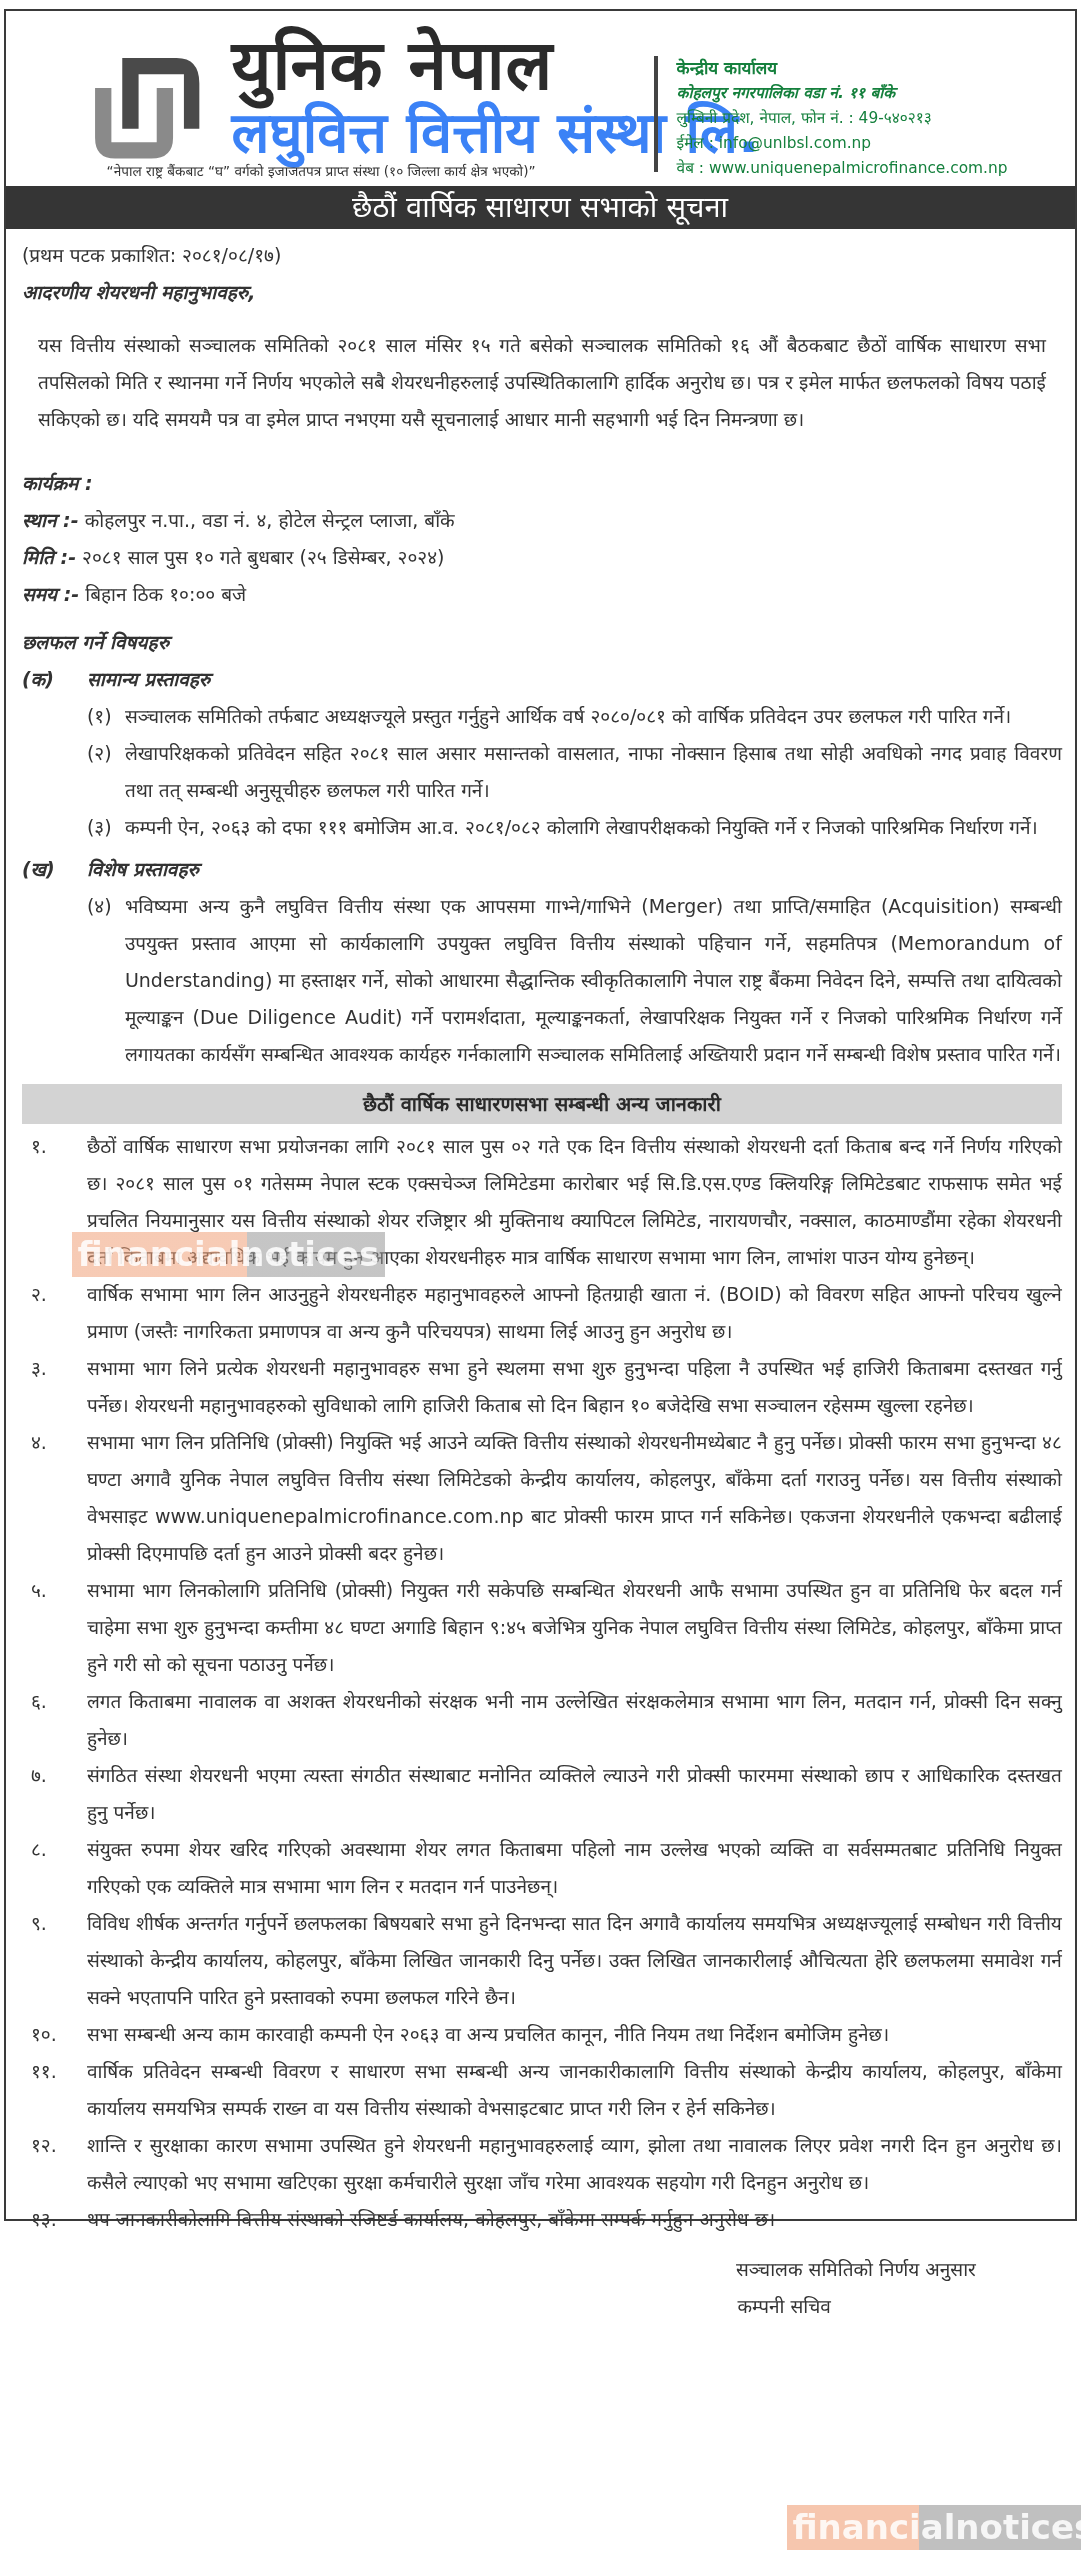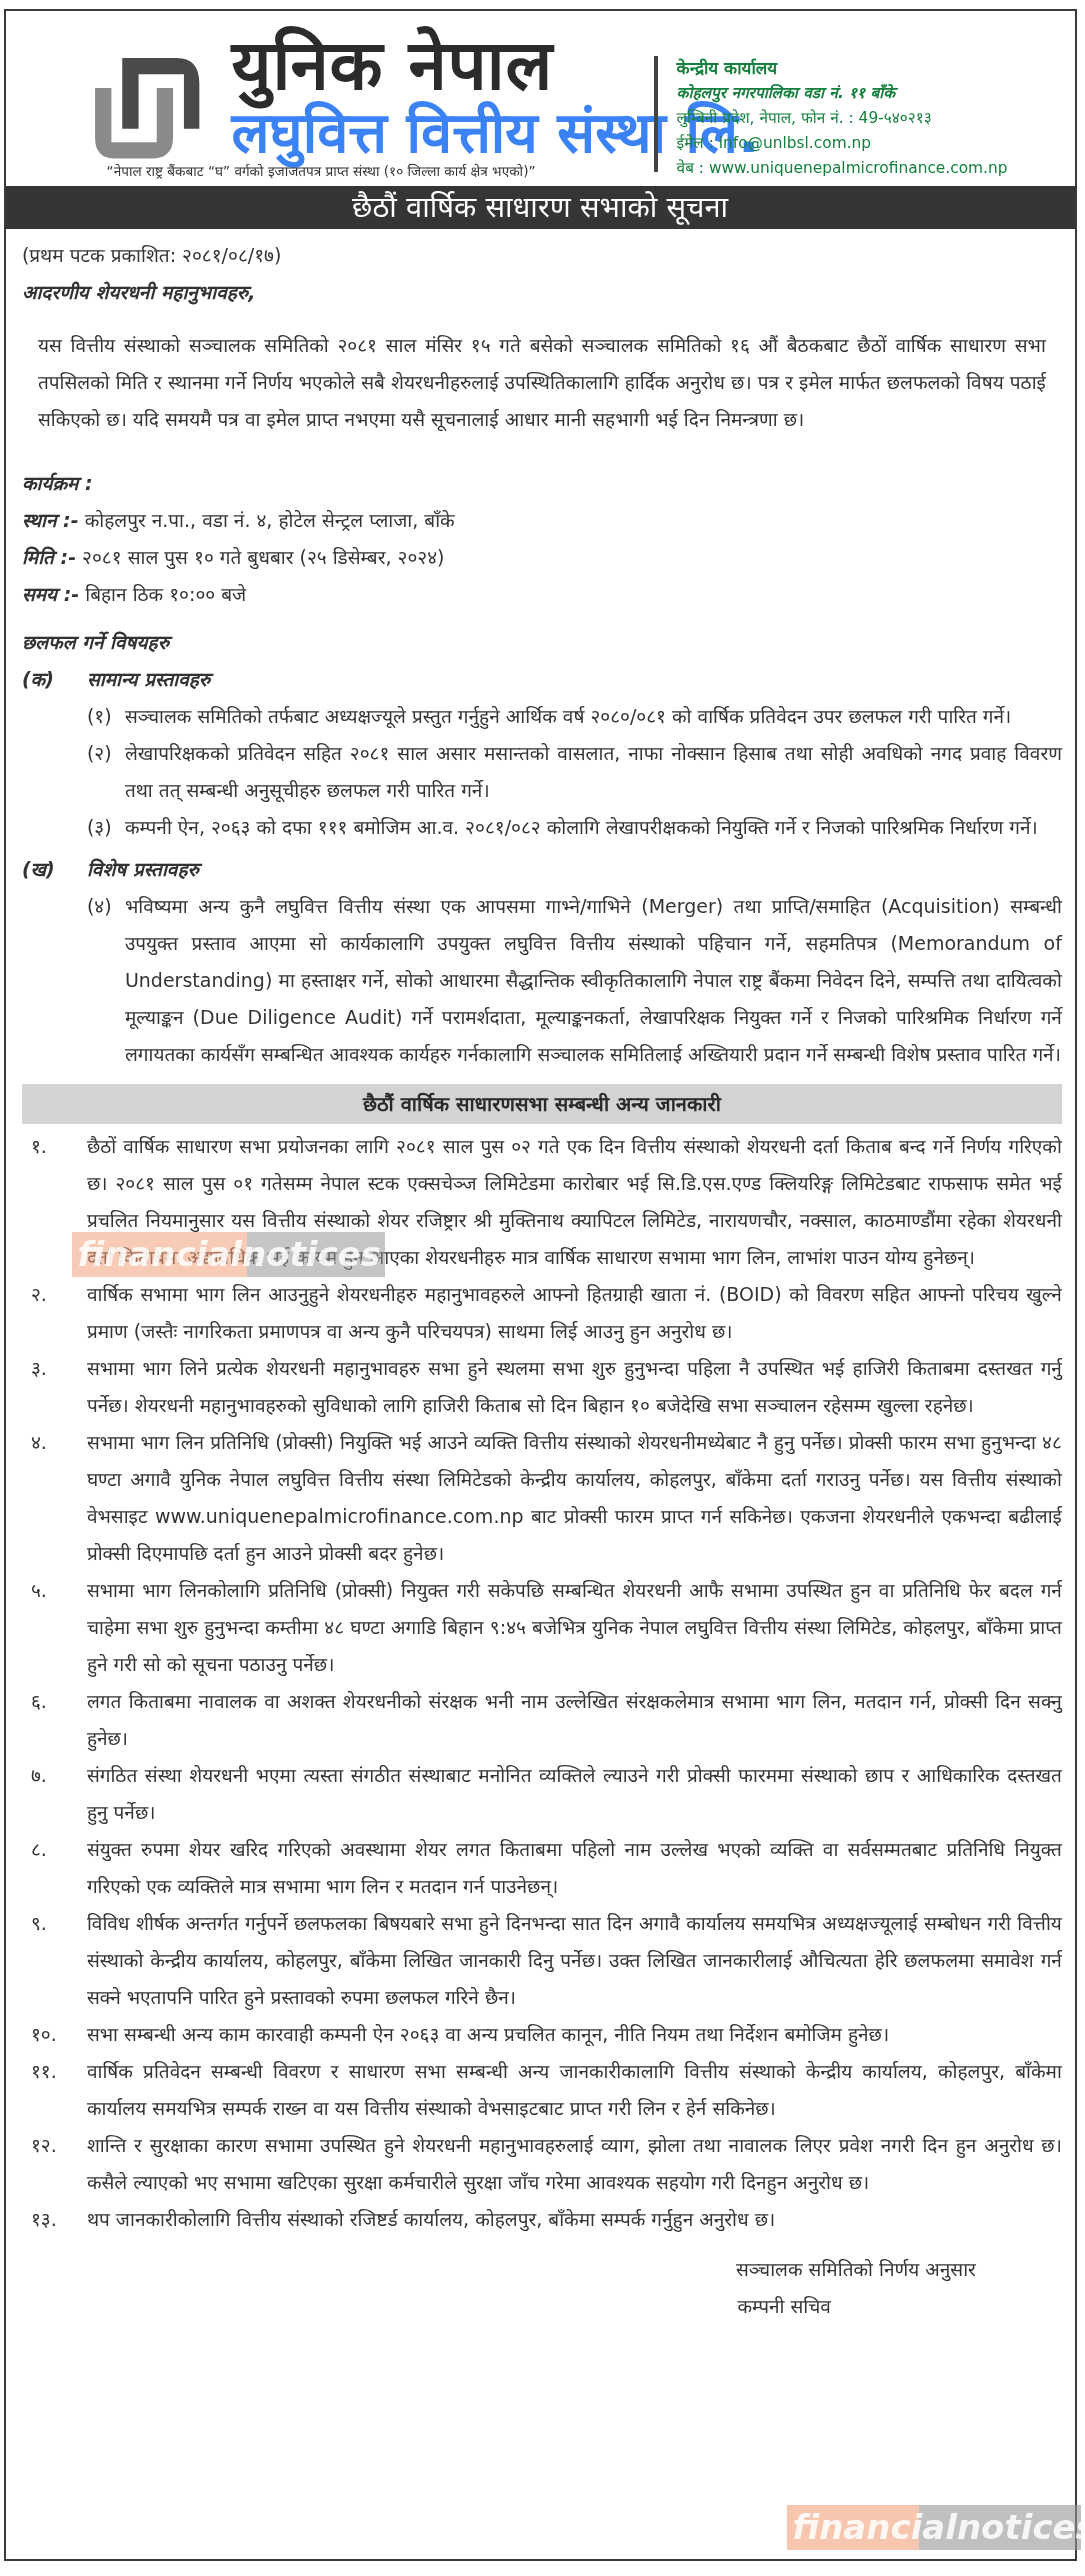--- a/index.html
+++ b/index.html
@@ -1,18 +1,18 @@
 <!DOCTYPE html>
 <html style="font-size:14.5px"><head>
 <meta charset="utf-8">
 <style>
   html, body { margin:0; padding:0; background:#fff; }
   body { width:1085px; height:2576px; position:relative; overflow:hidden;
          font-family:"DejaVu Sans", "Liberation Sans", sans-serif; color:#2a2a2a; }
-  .frame { position:absolute; left:3.6px; top:9px; width:1073px; height:2552px;
+  .frame { position:absolute; left:3.6px; top:9px; width:1073px; height:2212px;
            border:2.7px solid #3a3a3a; box-sizing:border-box; }
   .header { position:absolute; left:0; top:0; width:100%; height:176px; }
   .logo { position:absolute; left:80px; top:27px; width:136px; height:127px; }
   .brand1 { position:absolute; left:226px; top:20px; font-size:69px; font-weight:bold; color:#2b2b2b; letter-spacing:0.9px; line-height:1; }
   .brand2 { position:absolute; left:226px; top:94px; font-size:56px; font-weight:bold; color:#3b82f6; line-height:1; }
   .tagline { position:absolute; left:101px; top:150px; font-size:13.6px; color:#333; }
   .vsep { position:absolute; left:648px; top:45px; width:4.5px; height:116px; background:#444; }
   .office { position:absolute; left:671px; top:45px; font-size:15.4px; line-height:25px; color:#15803d; }
   .office .ttl { font-weight:bold; font-size:17px; }
   .office .b { font-weight:bold; }
@@ -29,21 +29,21 @@
   .sub .n { width:38px; flex:none; }
   .sub .t { flex:1; text-align:justify; }
   .secbar { margin:11px 0 3.6px 0; background:#d3d3d3; height:40px; line-height:40px; text-align:center;
             font-size:20px; font-weight:bold; color:#2a2a2a; }
   .item { display:flex; }
   .item .n { width:65px; flex:none; padding-left:9px; box-sizing:border-box; }
   .item .t { flex:1; text-align:justify; }
   .sign { text-align:right; padding-right:86px; margin-top:12.7px; }
   .sign2 { text-align:right; padding-right:231px; }
   .wm { position:absolute; height:45px; font-size:34px; font-weight:bold; color:rgba(255,255,255,0.85);
-        line-height:45px; padding-left:5.4px;font-style:italic; }
+        line-height:45px; padding-left:5.4px; }
   .wm1 { left:72px; top:1232px; width:308px;
          background:linear-gradient(90deg, rgba(240,160,120,0.55) 0 56%, rgba(150,150,150,0.55) 56% 100%); }
   .wm2 { left:787px; top:2505px; width:289px;
          background:linear-gradient(90deg, rgba(240,160,120,0.6) 0 45%, rgba(150,150,150,0.6) 45% 100%); }
 </style>
 </head>
 <body>
 
 <div class="frame">
 

